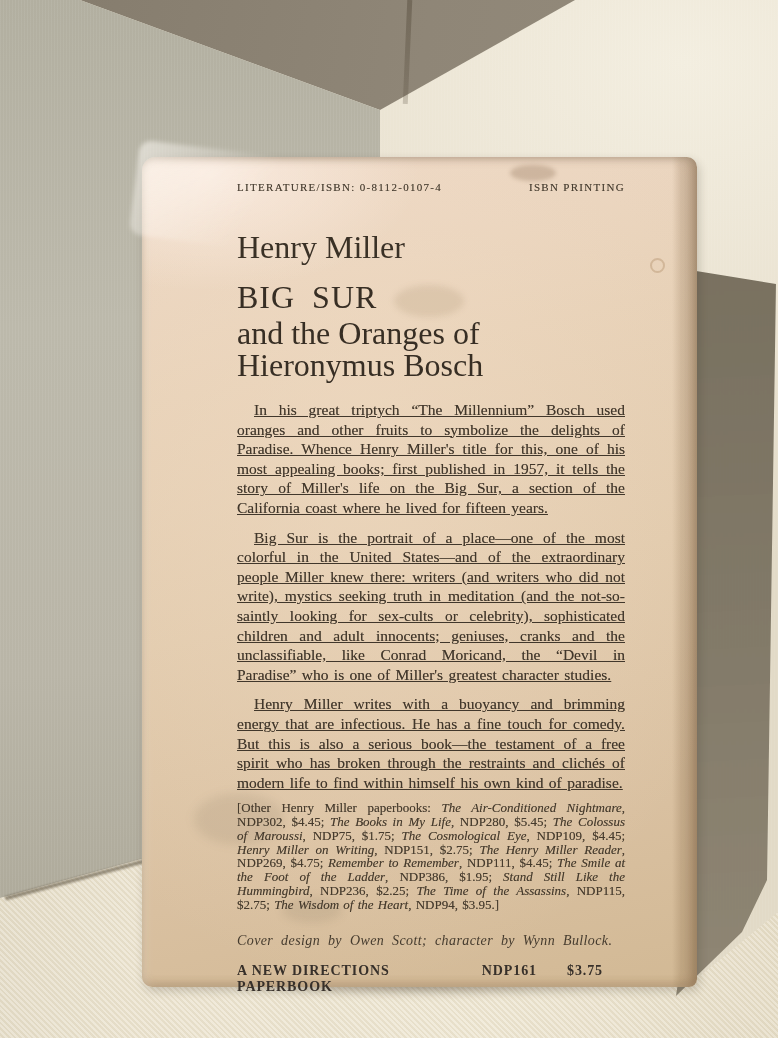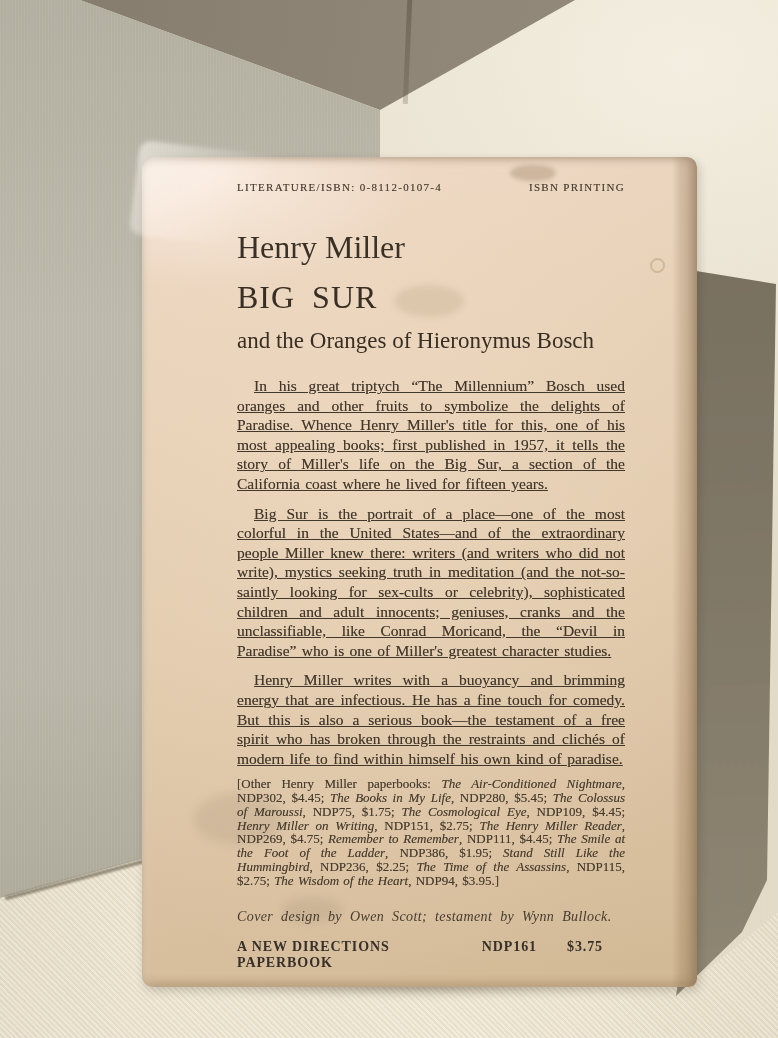--- a/index.html
+++ b/index.html
@@ -84,21 +84,21 @@
     background:rgba(92,80,58,.10);filter:blur(5px);}
   .smudge-d{left:140px;top:740px;width:60px;height:26px;border-radius:50%;
     background:rgba(92,80,58,.10);filter:blur(4px);}
 
   
   .meta-row{display:flex;justify-content:space-between;align-items:baseline;
     font-size:11px;letter-spacing:1.3px;color:#4a4033;
     text-shadow:0 0 .5px rgba(74,64,51,.5);}
   .author{margin-top:37px;font-size:32px;line-height:34px;color:#3a3126;}
   .title{margin-top:16px;font-size:32px;line-height:34px;word-spacing:8px;letter-spacing:1px;color:#372e24;}
-  .subtitle{margin-top:11px;font-size:23px;line-height:32px;color:#372e24;}
+  .subtitle{margin-top:3px;font-size:32px;line-height:32px;color:#372e24;}
   .blurb{margin-top:19px;}
   .blurb p{margin:10px 0 6px 0;font-size:15.5px;line-height:19.6px;
     text-align:justify;text-indent:17px;word-spacing:1.5px;color:#41372b;
     text-shadow:0 0 .5px rgba(65,55,43,.55);text-decoration:underline;}
   .others{margin-top:9px;font-size:13px;line-height:13.8px;text-align:justify;
     word-spacing:1px;color:#463b2d;text-shadow:0 0 .4px rgba(70,59,45,.5);}
   .others .it{font-style:italic;}
   .credit{margin-top:21px;font-size:14px;font-style:italic;word-spacing:4px;
     letter-spacing:.4px;color:#453b2e;}
   .footer-row{margin-top:14px;display:flex;align-items:baseline;padding-right:22px;
@@ -141,21 +141,21 @@
       <div class="subtitle">and the Oranges of Hieronymus Bosch</div>
 
       <div class="blurb">
         <p>In his great triptych “The Millennium” Bosch used oranges and other fruits to symbolize the delights of Paradise. Whence Henry Miller's title for this, one of his most appealing books; first published in 1957, it tells the story of Miller's life on the Big Sur, a section of the California coast where he lived for fifteen years.</p>
         <p>Big Sur is the portrait of a place—one of the most colorful in the United States—and of the extraordinary people Miller knew there: writers (and writers who did not write), mystics seeking truth in meditation (and the not-so-saintly looking for sex-cults or celebrity), sophisticated children and adult innocents; geniuses, cranks and the unclassifiable, like Conrad Moricand, the “Devil in Paradise” who is one of Miller's greatest character studies.</p>
         <p>Henry Miller writes with a buoyancy and brimming energy that are infectious. He has a fine touch for comedy. But this is also a serious book—the testament of a free spirit who has broken through the restraints and clichés of modern life to find within himself his own kind of paradise.</p>
       </div>
 
       <div class="others"><span>[Other Henry Miller paperbooks: </span><span class="it">The Air-Conditioned Nightmare</span><span>, NDP302, $4.45; </span><span class="it">The Books in My Life</span><span>, NDP280, $5.45; </span><span class="it">The Colossus of Maroussi</span><span>, NDP75, $1.75; </span><span class="it">The Cosmological Eye</span><span>, NDP109, $4.45; </span><span class="it">Henry Miller on Writing</span><span>, NDP151, $2.75; </span><span class="it">The Henry Miller Reader</span><span>, NDP269, $4.75; </span><span class="it">Remember to Remember</span><span>, NDP111, $4.45; </span><span class="it">The Smile at the Foot of the Ladder</span><span>, NDP386, $1.95; </span><span class="it">Stand Still Like the Hummingbird</span><span>, NDP236, $2.25; </span><span class="it">The Time of the Assassins</span><span>, NDP115, $2.75; </span><span class="it">The Wisdom of the Heart</span><span>, NDP94, $3.95.]</span></div>
 
-      <div class="credit">Cover design by Owen Scott; testament by Wynn Bullock.</div>
+      <div class="credit">Cover design by Owen Scott; character by Wynn Bullock.</div>
 
       <div class="footer-row">
         <span class="imprint">A NEW DIRECTIONS PAPERBOOK</span>
         <span class="cat">NDP161</span>
         <span class="price">$3.75</span>
       </div>
 
     </div>
   </div>
 </div>

